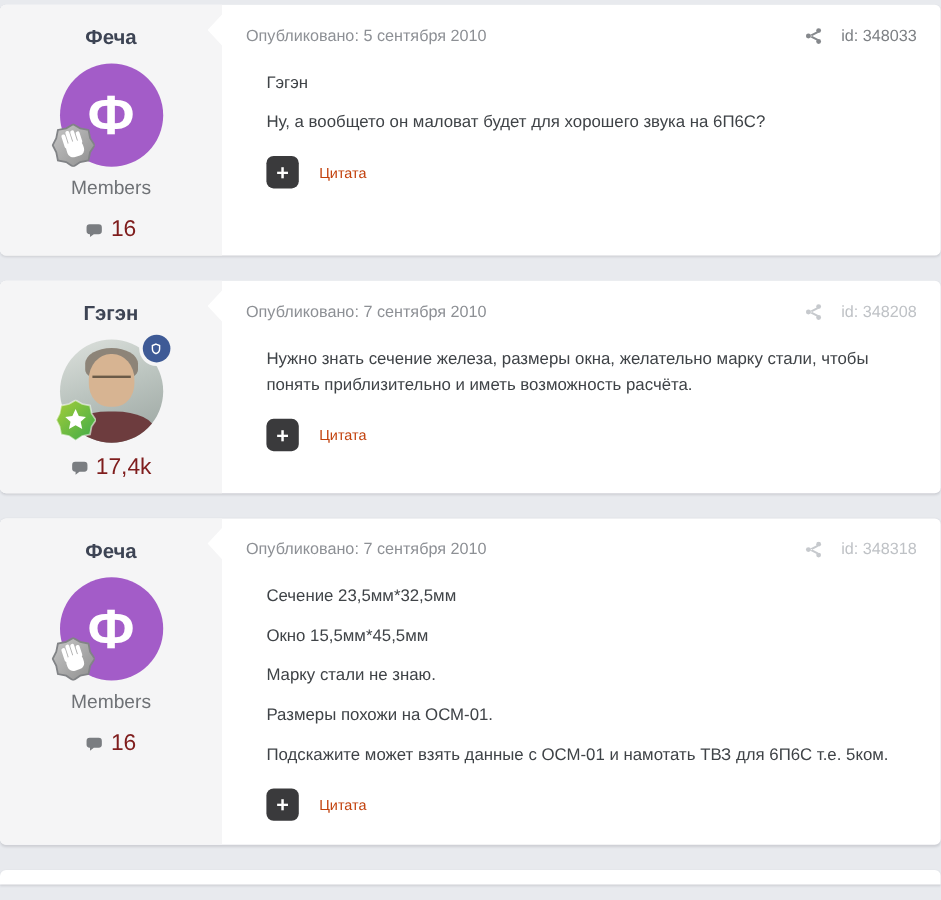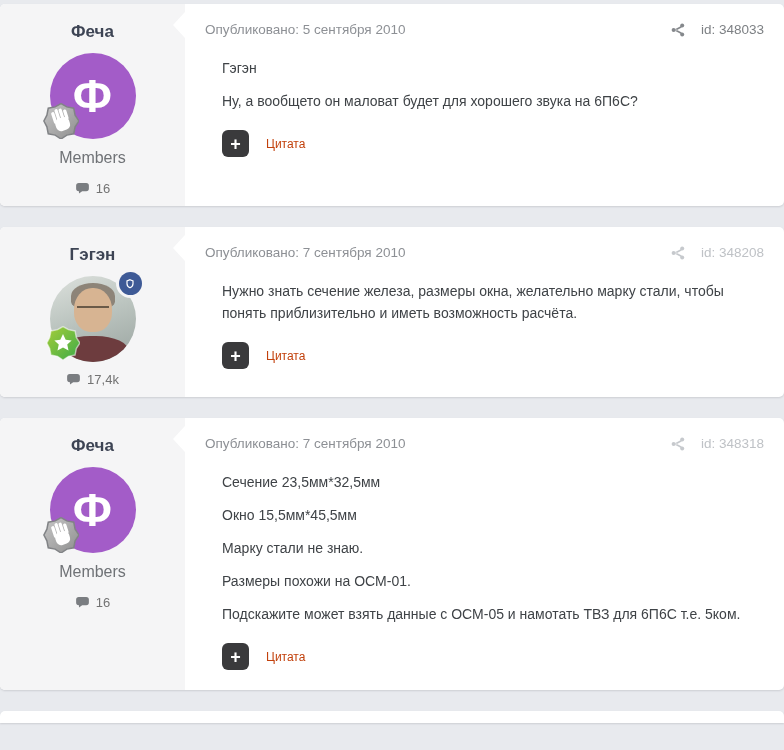--- a/index.html
+++ b/index.html
@@ -48,21 +48,21 @@
     color:#fff;font-size:15px;line-height:1;
   }
   .badge-shield{
     position:absolute;top:-4px;right:-6px;width:23px;height:23px;border-radius:50%;
     background:#3e5a96;box-shadow:0 0 0 3px #f5f5f6;
     display:flex;align-items:center;justify-content:center;
   }
   .group-label{font-size:16px;color:#6f7276;margin-bottom:14px;}
   .post-count{
     display:flex;align-items:center;justify-content:center;gap:6px;
-    font-size:13px;color:#737373;
+    font-size:19px;color:#7f1d1d;
   }
   .bubble-icon svg{display:block;}
   
   .content{flex:1;position:relative;box-sizing:border-box;padding:0 20px 20px 20px;}
   .notch{
     position:absolute;left:-12px;top:8px;width:0;height:0;
     border-top:13px solid transparent;border-bottom:13px solid transparent;
     border-right:12px solid #ffffff;
   }
   .content-header{
@@ -273,21 +273,21 @@
             </svg>
         </span>
         <span class="post-id">id: 348318</span>
       </span>
     </div>
     <div class="body">
       <p>Сечение 23,5мм*32,5мм</p>
       <p>Окно 15,5мм*45,5мм</p>
       <p>Марку стали не знаю.</p>
       <p>Размеры похожи на ОСМ-01.</p>
-      <p>Подскажите может взять данные с ОСМ-05 и намотать ТВЗ для 6П6С т.е. 5ком.</p>
+      <p>Подскажите может взять данные с ОСМ-01 и намотать ТВЗ для 6П6С т.е. 5ком.</p>
     </div>
     <div class="quote-row">
       <button class="quote-btn">
           <span>+</span>
         </button>
       <span class="quote-label">Цитата</span>
     </div>
   </div>
 </article>
 

